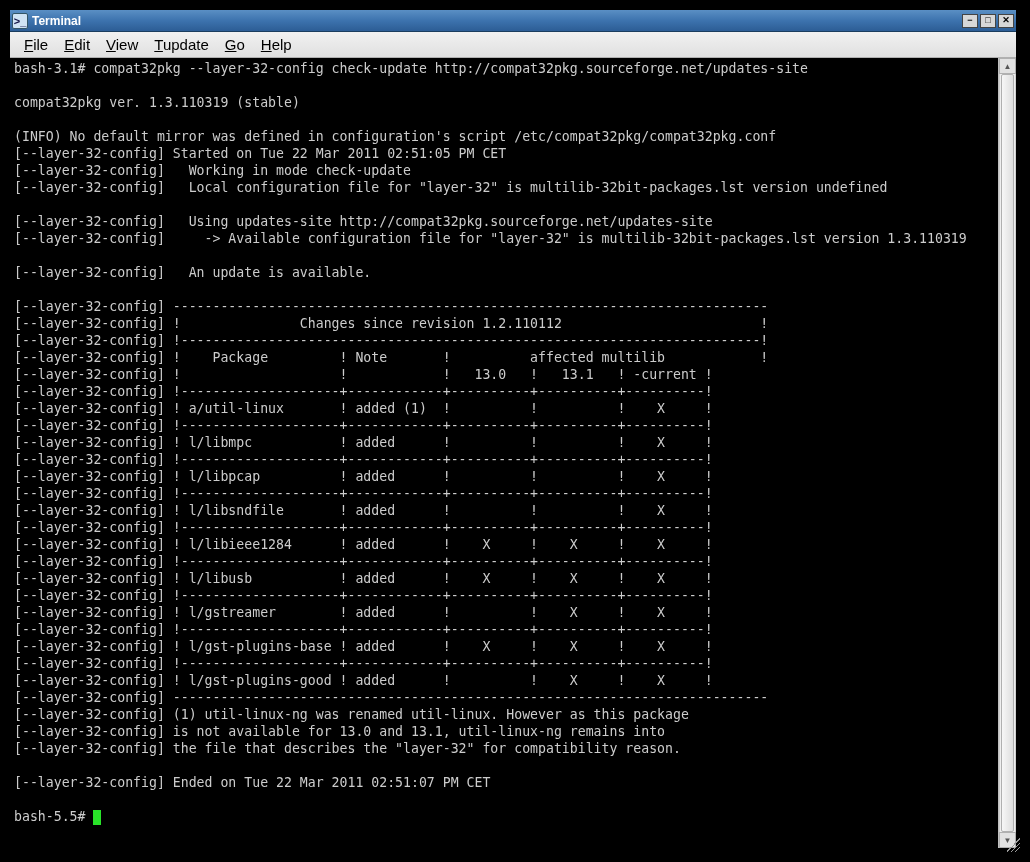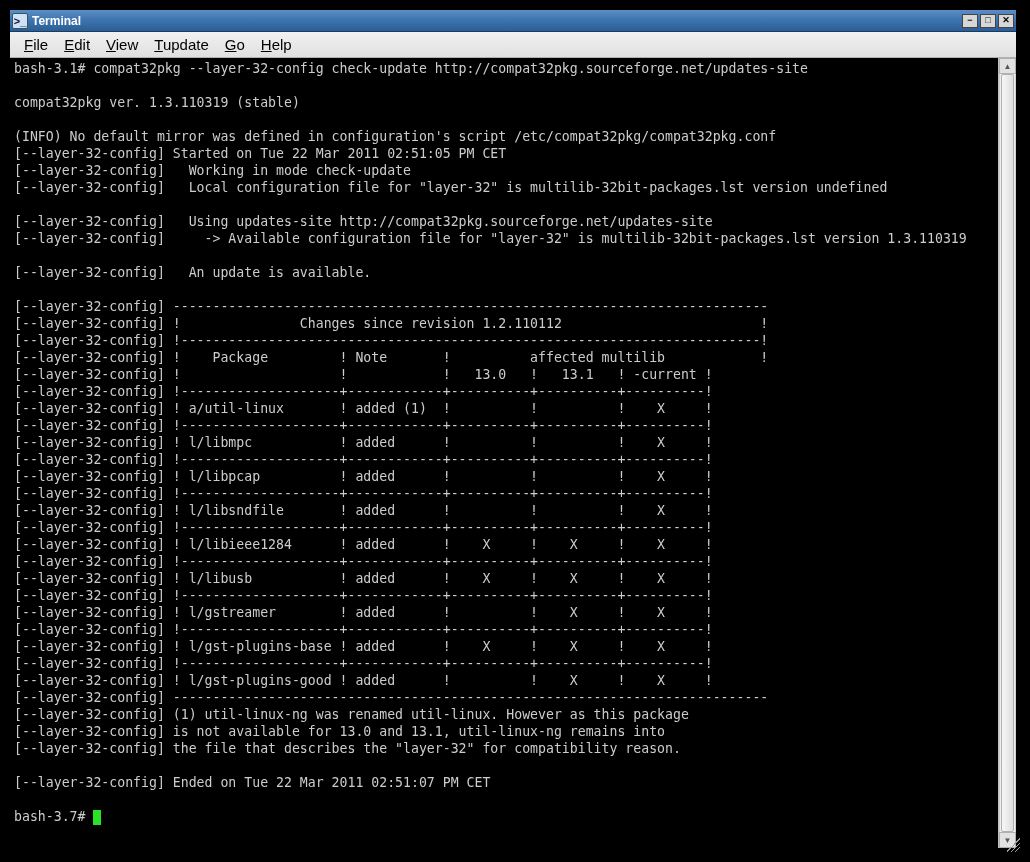--- a/index.html
+++ b/index.html
@@ -209,21 +209,21 @@
 [--layer-32-config] ! l/gst-plugins-base ! added      !    X     !    X     !    X     !
 [--layer-32-config] !--------------------+------------+----------+----------+----------!
 [--layer-32-config] ! l/gst-plugins-good ! added      !          !    X     !    X     !
 [--layer-32-config] ---------------------------------------------------------------------------
 [--layer-32-config] (1) util-linux-ng was renamed util-linux. However as this package
 [--layer-32-config] is not available for 13.0 and 13.1, util-linux-ng remains into
 [--layer-32-config] the file that describes the "layer-32" for compatibility reason.
 
 [--layer-32-config] Ended on Tue 22 Mar 2011 02:51:07 PM CET
 
-<span>bash-3.7# </span><span class="cursor"></span></pre>
+<span>bash-5.5# </span><span class="cursor"></span></pre>
 
     <div class="scrollbar">
       <div class="arrow">▲</div>
       <div class="track">
         <div class="thumb"></div>
       </div>
       <div class="arrow">▼</div>
     </div>
   </div>
 

